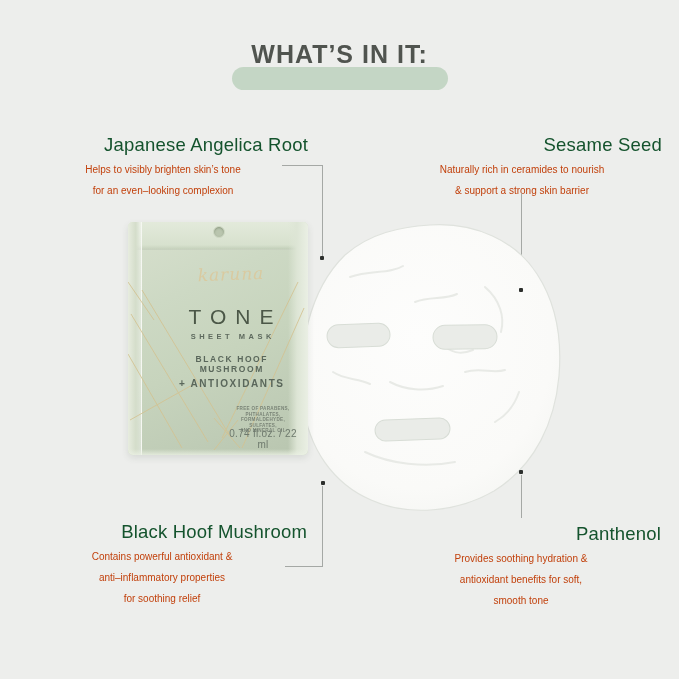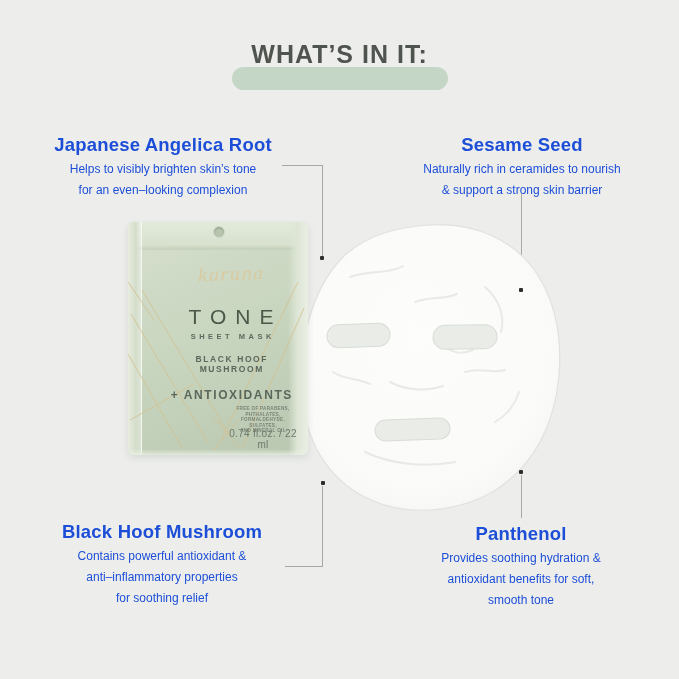--- a/index.html
+++ b/index.html
@@ -12,24 +12,25 @@
     position:absolute;left:232px;top:67px;width:216px;height:23px;
     background:#c4d6c5;border-radius:12px;
   }
   .page-title{
     position:absolute;left:0;right:0;top:40px;text-align:center;
     font-size:25px;font-weight:700;letter-spacing:1px;color:#50544f;
   }
   
   .callout{position:absolute;text-align:center;}
   .callout h2{
-    margin:0 0 3px 0;font-size:18.5px;font-weight:700;color:#1d4ed8;
+    margin:0 0 3px 0;font-size:18.5px;font-weight:400;color:#14532d;
     letter-spacing:.2px;
-  }
-  .callout .line{font-size:12px;line-height:21px;color:#1d4ed8;}
+    text-align:right;
+  }
+  .callout .line{font-size:10px;line-height:21px;color:#c2410c;}
   .co-angelica{left:18px;top:134px;width:290px;}
   .co-sesame{left:382px;top:134px;width:280px;}
   .co-blackhoof{left:17px;top:521px;width:290px;}
   .co-panthenol{left:381px;top:523px;width:280px;}
   
   .cline{position:absolute;background:#a5a8a5;z-index:1;}
   .cdot{position:absolute;width:4px;height:4px;background:#2c2f2d;border-radius:1px;z-index:4;}
   .l-ang-h{left:282px;top:165px;width:41px;height:1px;}
   .l-ang-v{left:322px;top:165px;width:1px;height:92px;}
   .d-ang{left:320px;top:256px;}
@@ -86,21 +87,21 @@
   }
   .pkg-type{
     margin-top:3px;font-size:7.5px;font-weight:700;letter-spacing:3.5px;
     padding-left:3.5px;color:#5e6a5e;
   }
   .pkg-variant{
     margin-top:13px;font-size:8.5px;font-weight:700;letter-spacing:1.6px;
     padding-left:1.6px;color:#5a675b;
   }
   .pkg-variant2{
-    margin-top:14px;font-size:12px;font-weight:700;letter-spacing:1.6px;
+    margin-top:4px;font-size:10px;font-weight:700;letter-spacing:1.6px;
     padding-left:1.6px;color:#5a675b;
   }
   .pkg-claims{
     position:absolute;left:104px;width:62px;top:184px;z-index:2;
     font-size:4.6px;line-height:5.6px;font-weight:700;letter-spacing:.3px;
     color:#7a8477;text-align:center;
   }
   .pkg-volume{
     position:absolute;left:96px;width:78px;top:206px;z-index:2;
     font-size:10px;color:#6e796d;text-align:center;letter-spacing:.3px;

